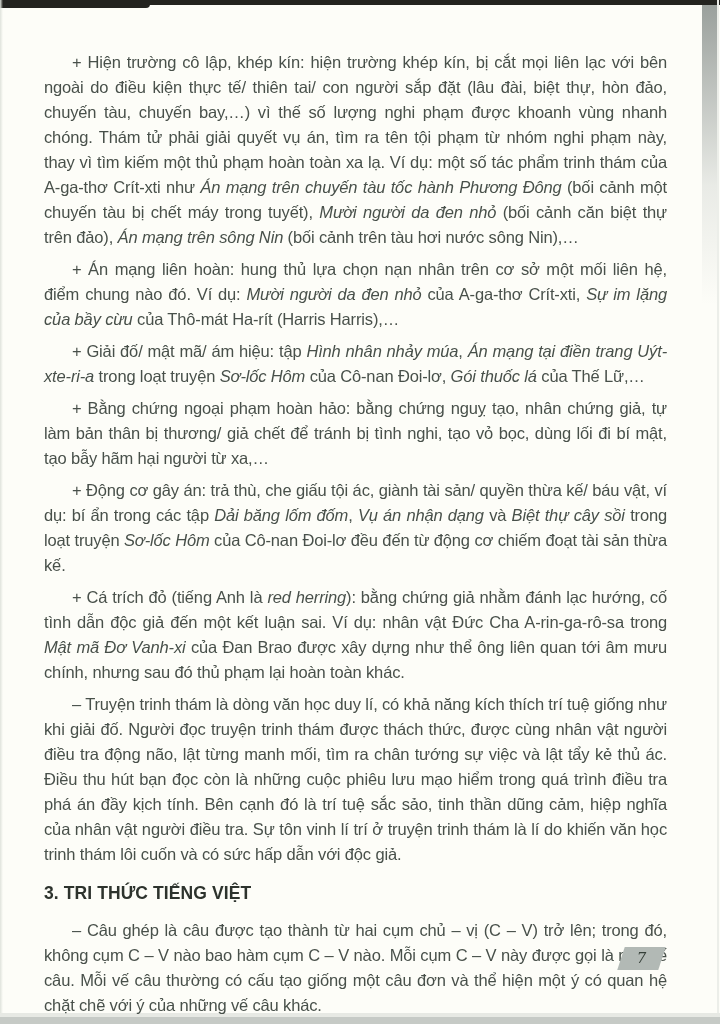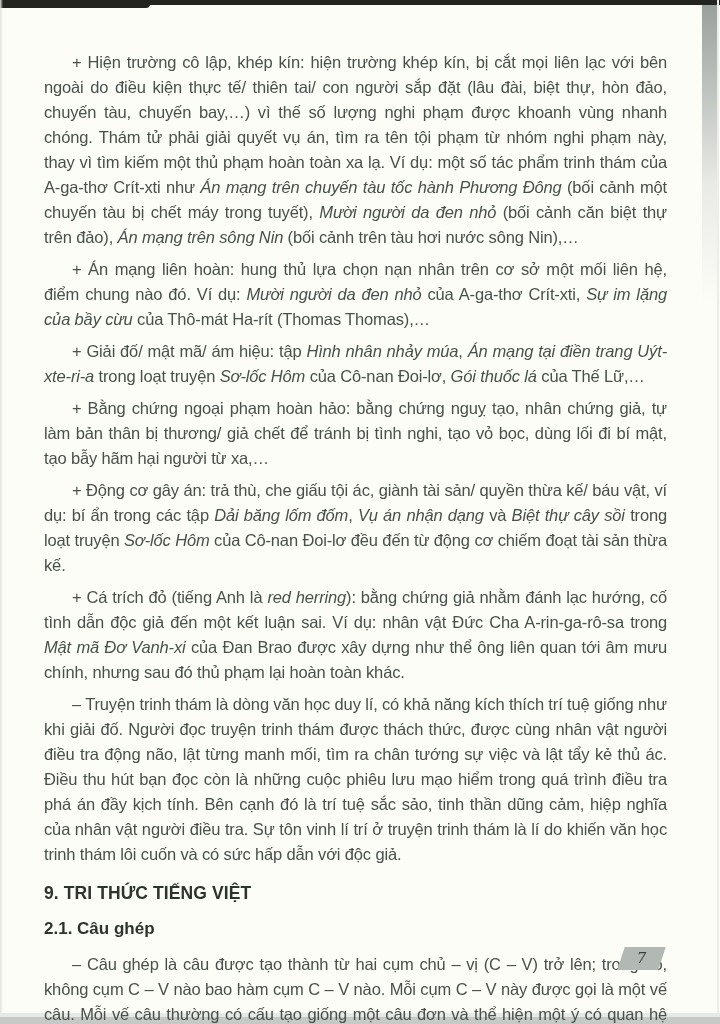--- a/index.html
+++ b/index.html
@@ -60,27 +60,26 @@
   <div class="edge-top"></div>
   <div class="edge-top-left"></div>
   <div class="edge-left"></div>
   <div class="edge-right"></div>
   <div class="edge-right-line"></div>
   <div class="edge-bottom-fade"></div>
   <div class="edge-bottom"></div>
 
   <main class="body-col">
       <p class="blk"><span>+ Hiện trường cô lập, khép kín: hiện trường khép kín, bị cắt mọi liên lạc với bên ngoài do điều kiện thực tế/ thiên tai/ con người sắp đặt (lâu đài, biệt thự, hòn đảo, chuyến tàu, chuyến bay,…) vì thế số lượng nghi phạm được khoanh vùng nhanh chóng. Thám tử phải giải quyết vụ án, tìm ra tên tội phạm từ nhóm nghi phạm này, thay vì tìm kiếm một thủ phạm hoàn toàn xa lạ. Ví dụ: một số tác phẩm trinh thám của A-ga-thơ Crít-xti như </span><span class="it">Án mạng trên chuyến tàu tốc hành Phương Đông</span><span> (bối cảnh một chuyến tàu bị chết máy trong tuyết), </span><span class="it">Mười người da đen nhỏ</span><span> (bối cảnh căn biệt thự trên đảo), </span><span class="it">Án mạng trên sông Nin</span><span> (bối cảnh trên tàu hơi nước sông Nin),…</span></p>
-      <p class="blk"><span>+ Án mạng liên hoàn: hung thủ lựa chọn nạn nhân trên cơ sở một mối liên hệ, điểm chung nào đó. Ví dụ: </span><span class="it">Mười người da đen nhỏ</span><span> của A-ga-thơ Crít-xti, </span><span class="it">Sự im lặng của bầy cừu</span><span> của Thô-mát Ha-rít (Thomas Thomas),…</span></p>
+      <p class="blk"><span>+ Án mạng liên hoàn: hung thủ lựa chọn nạn nhân trên cơ sở một mối liên hệ, điểm chung nào đó. Ví dụ: </span><span class="it">Mười người da đen nhỏ</span><span> của A-ga-thơ Crít-xti, </span><span class="it">Sự im lặng của bầy cừu</span><span> của Thô-mát Ha-rít (Harris Harris),…</span></p>
       <p class="blk"><span>+ Giải đố/ mật mã/ ám hiệu: tập </span><span class="it">Hình nhân nhảy múa</span><span>, </span><span class="it">Án mạng tại điền trang Uýt-xte-ri-a</span><span> trong loạt truyện </span><span class="it">Sơ-lốc Hôm</span><span> của Cô-nan Đoi-lơ, </span><span class="it">Gói thuốc lá</span><span> của Thế Lữ,…</span></p>
       <p class="blk"><span>+ Bằng chứng ngoại phạm hoàn hảo: bằng chứng nguỵ tạo, nhân chứng giả, tự làm bản thân bị thương/ giả chết để tránh bị tình nghi, tạo vỏ bọc, dùng lối đi bí mật, tạo bẫy hãm hại người từ xa,…</span></p>
       <p class="blk"><span>+ Động cơ gây án: trả thù, che giấu tội ác, giành tài sản/ quyền thừa kế/ báu vật, ví dụ: bí ẩn trong các tập </span><span class="it">Dải băng lốm đốm</span><span>, </span><span class="it">Vụ án nhận dạng</span><span> và </span><span class="it">Biệt thự cây sồi</span><span> trong loạt truyện </span><span class="it">Sơ-lốc Hôm</span><span> của Cô-nan Đoi-lơ đều đến từ động cơ chiếm đoạt tài sản thừa kế.</span></p>
       <p class="blk"><span>+ Cá trích đỏ (tiếng Anh là </span><span class="it">red herring</span><span>): bằng chứng giả nhằm đánh lạc hướng, cố tình dẫn độc giả đến một kết luận sai. Ví dụ: nhân vật Đức Cha A-rin-ga-rô-sa trong </span><span class="it">Mật mã Đơ Vanh-xi</span><span> của Đan Brao được xây dựng như thể ông liên quan tới âm mưu chính, nhưng sau đó thủ phạm lại hoàn toàn khác.</span></p>
       <p class="blk"><span>– Truyện trinh thám là dòng văn học duy lí, có khả năng kích thích trí tuệ giống như khi giải đố. Người đọc truyện trinh thám được thách thức, được cùng nhân vật người điều tra động não, lật từng manh mối, tìm ra chân tướng sự việc và lật tẩy kẻ thủ ác. Điều thu hút bạn đọc còn là những cuộc phiêu lưu mạo hiểm trong quá trình điều tra phá án đầy kịch tính. Bên cạnh đó là trí tuệ sắc sảo, tinh thần dũng cảm, hiệp nghĩa của nhân vật người điều tra. Sự tôn vinh lí trí ở truyện trinh thám là lí do khiến văn học trinh thám lôi cuốn và có sức hấp dẫn với độc giả.</span></p>
-      <div class="blk h1"><span>9. TRI THỨC TIẾNG VIỆT</span></div>
-      <div class="blk h2"><span>2.1. Câu ghép</span></div>
+      <div class="blk h1"><span>3. TRI THỨC TIẾNG VIỆT</span></div>
       <p class="blk"><span>– Câu ghép là câu được tạo thành từ hai cụm chủ – vị (C – V) trở lên; trong đó, không cụm C – V nào bao hàm cụm C – V nào. Mỗi cụm C – V này được gọi là một vế câu. Mỗi vế câu thường có cấu tạo giống một câu đơn và thể hiện một ý có quan hệ chặt chẽ với ý của những vế câu khác.</span></p>
     </main>
 
   <div class="page-tab">
     <span>7</span>
   </div>
 </div>
 
 </body></html>

